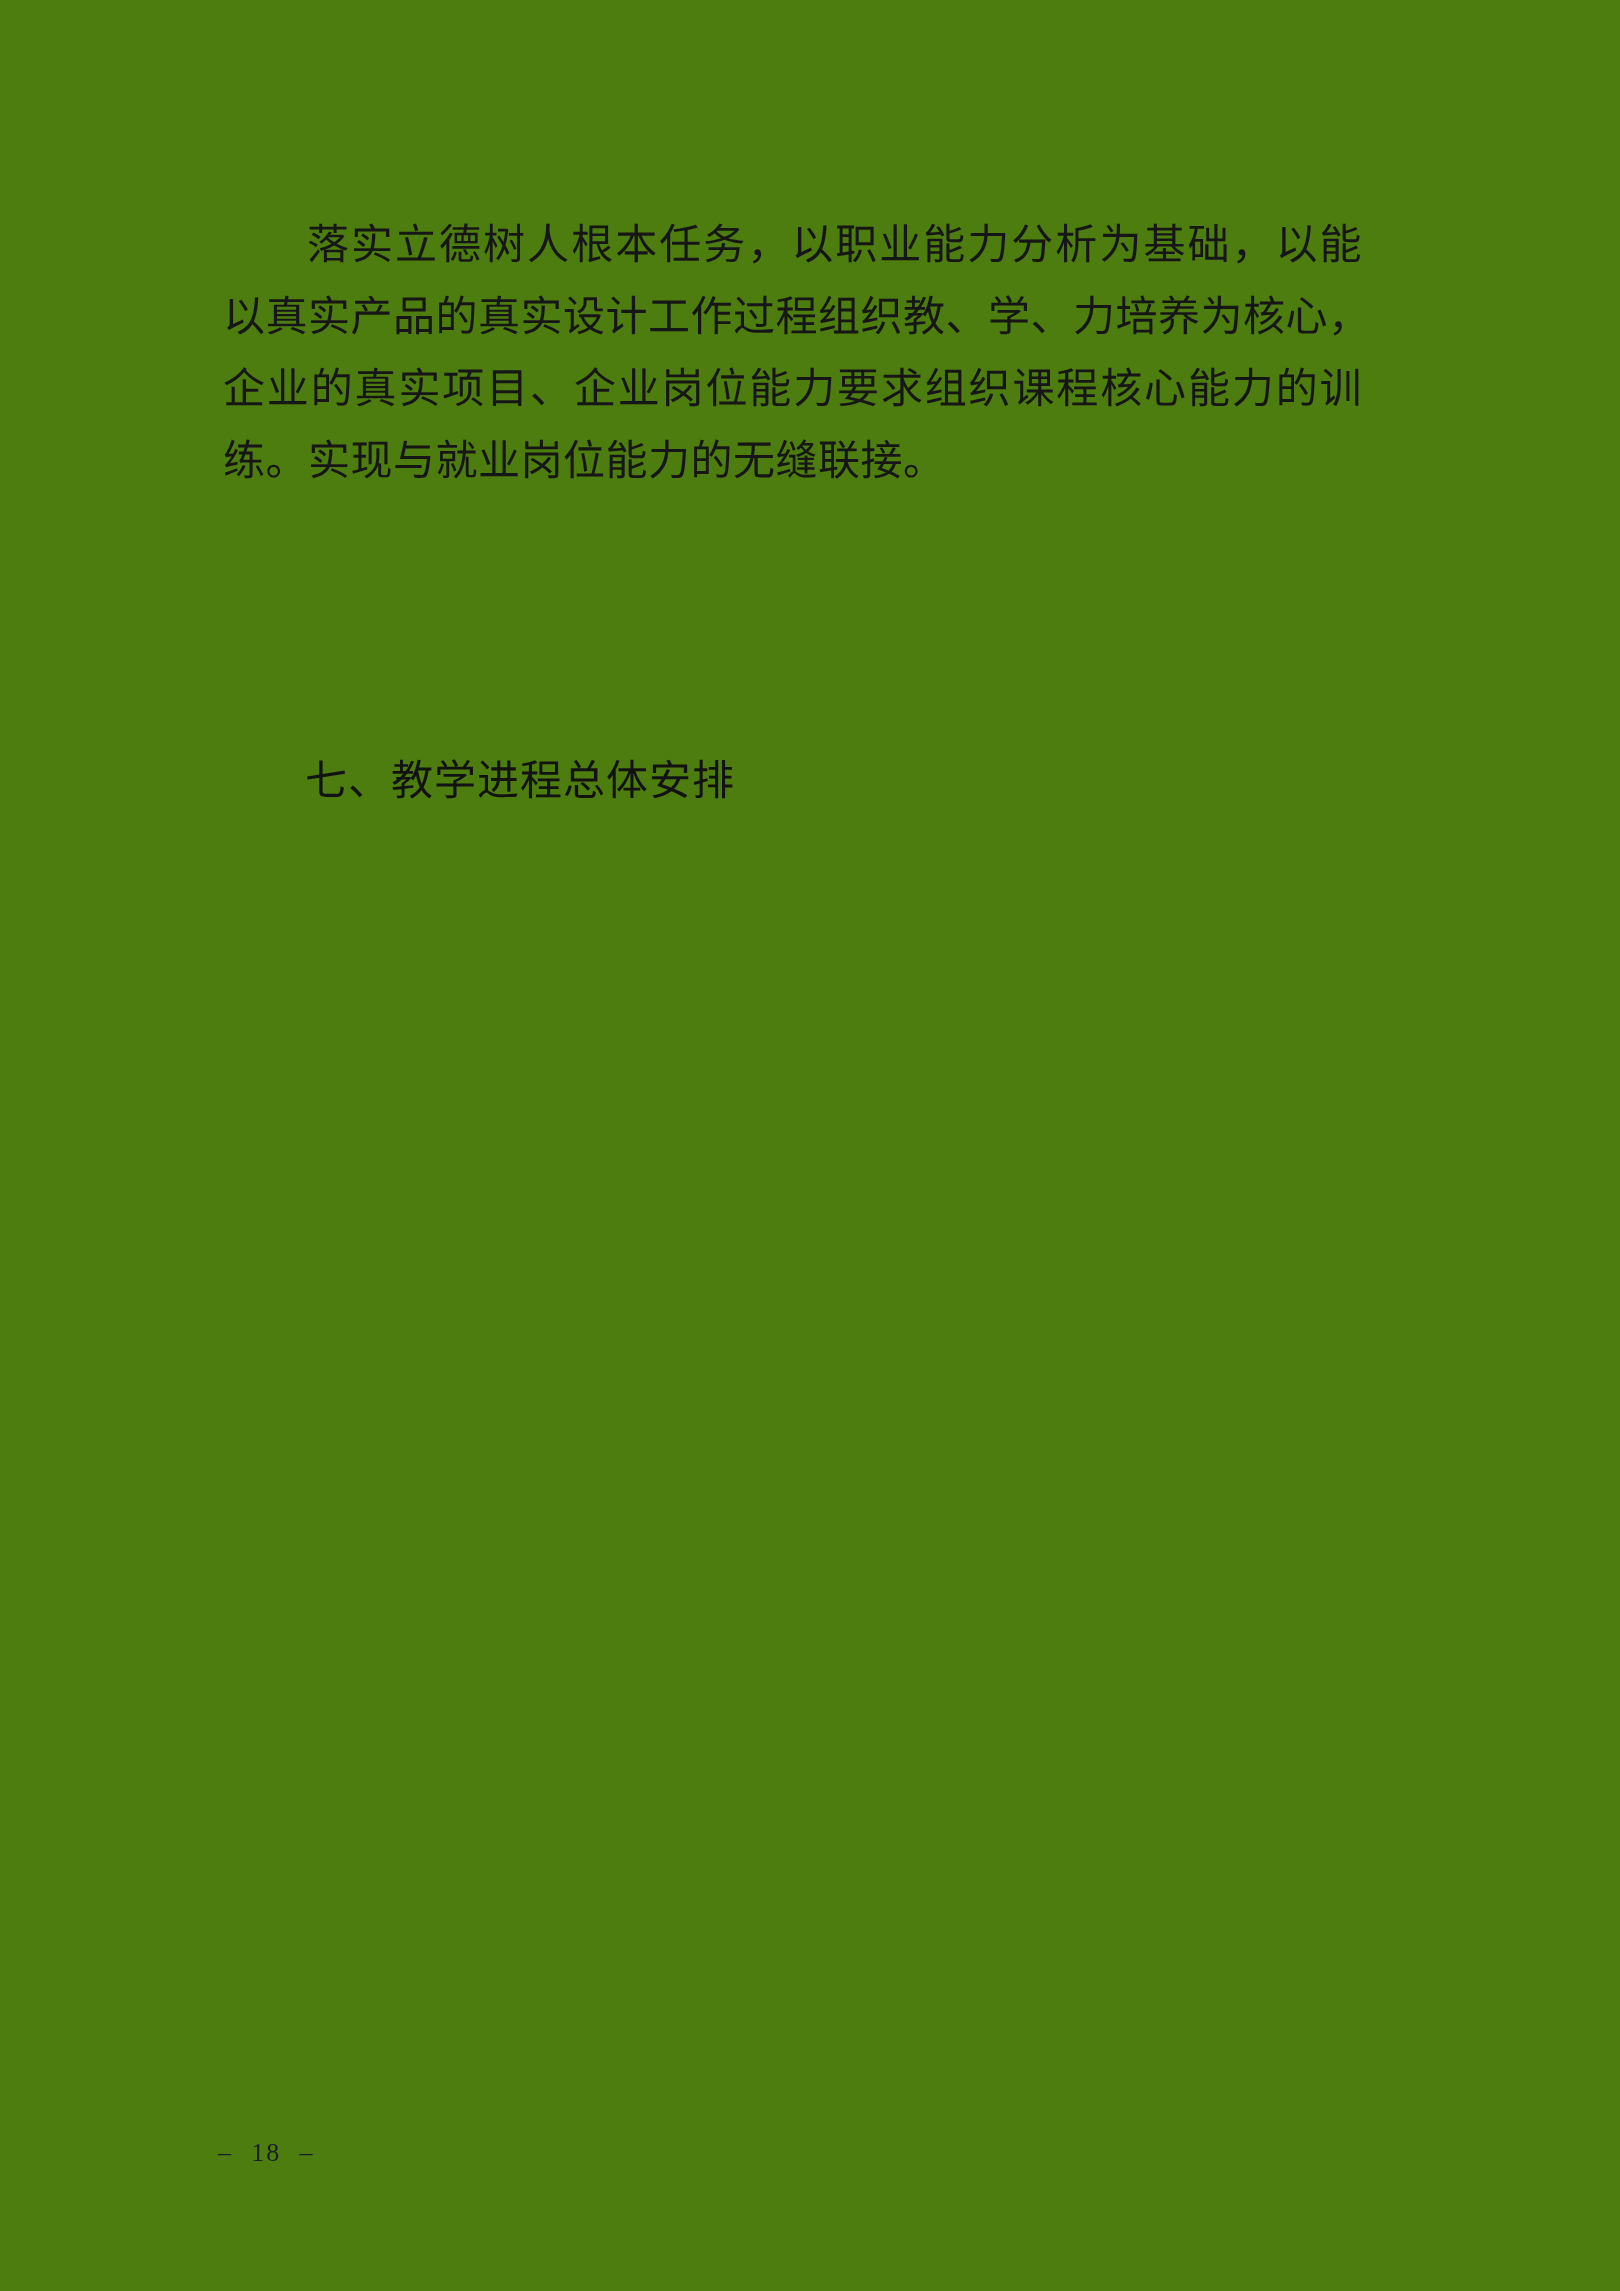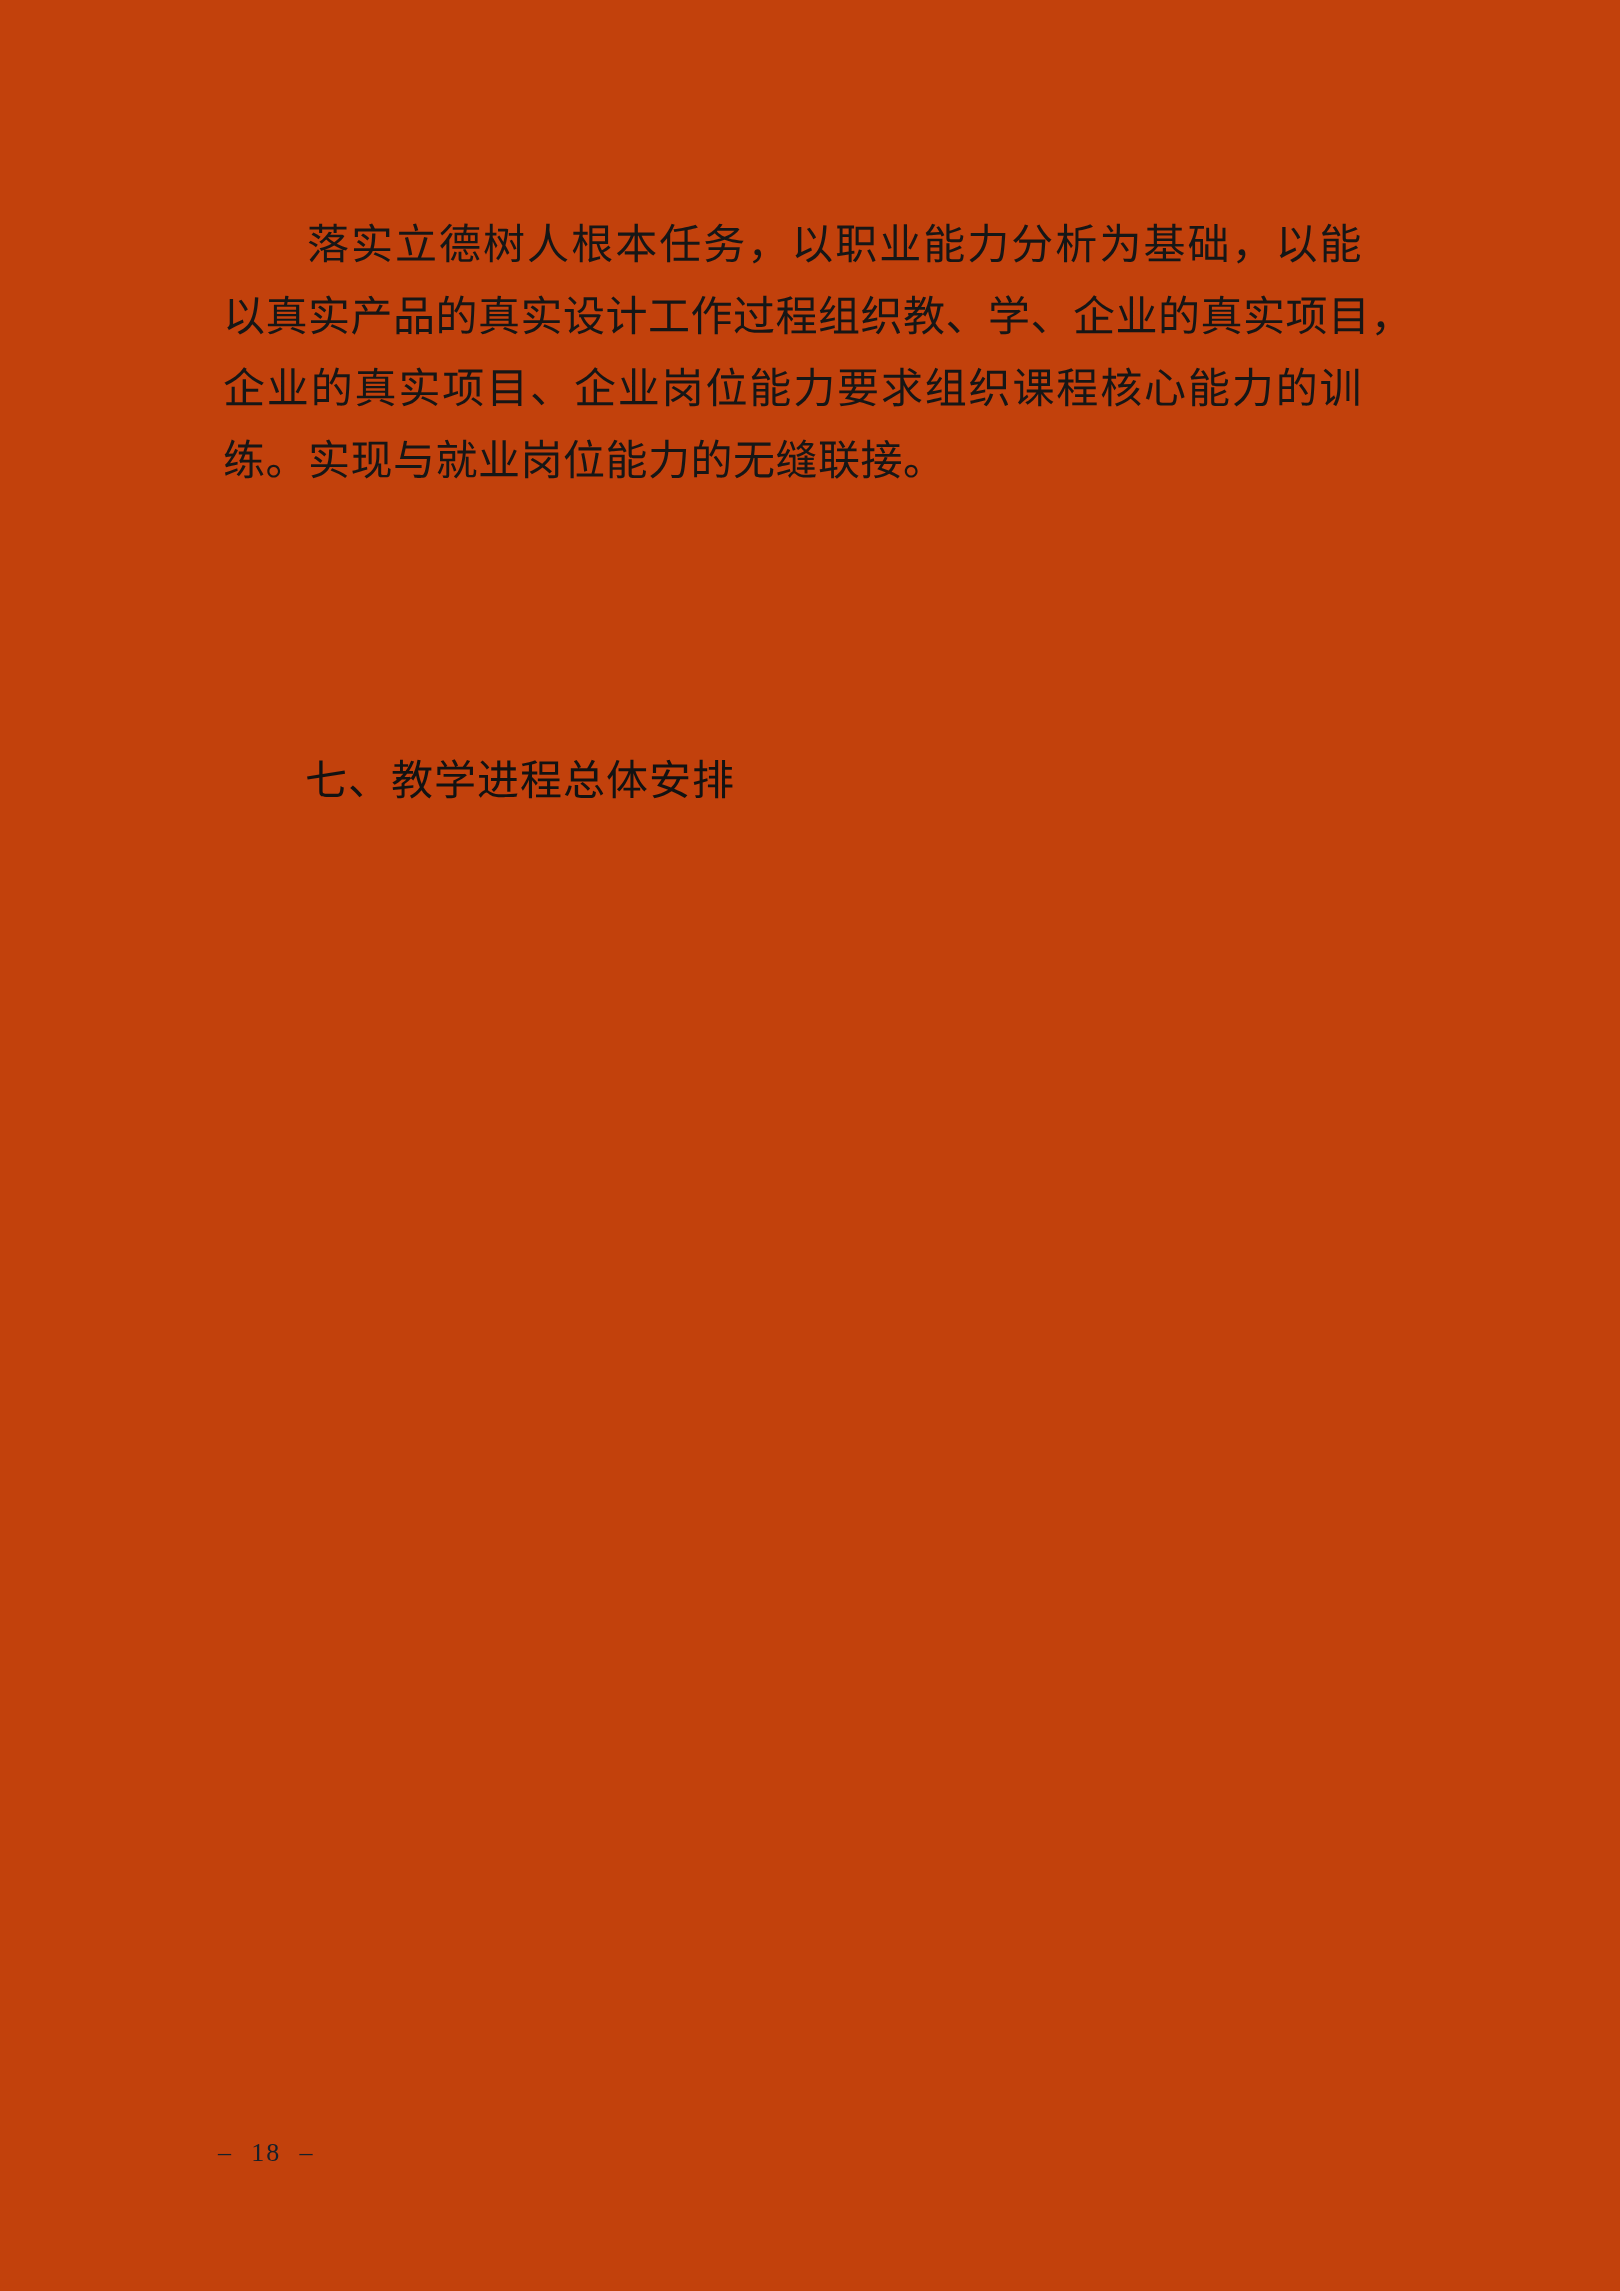--- a/index.html
+++ b/index.html
@@ -10,21 +10,21 @@
     background: #ffffff;
     font-family: "Liberation Serif", "DejaVu Serif", serif;
     color: #141414;
     overflow: hidden;
   }
 
   .page {
     position: relative;
     width: 1620px;
     height: 2292px;
-    background: #c2410c;
+    background: #4d7c0f;
   }
 
   
   .doc-text {
     position: absolute;
     left: 223px;
     top: 209px;
     width: 1139px;
     font-size: 42px;
     line-height: 72px;
@@ -75,21 +75,21 @@
     font-family: "Liberation Serif", "DejaVu Serif", serif;
   }
 </style>
 </head>
 <body>
 
 <div class="page">
 
   <div class="doc-text">
     <div class="line first">落实立德树人根本任务，以职业能力分析为基础，以能</div>
-    <div class="line">以真实产品的真实设计工作过程组织教、学、企业的真实项目，</div>
+    <div class="line">以真实产品的真实设计工作过程组织教、学、力培养为核心，</div>
     <div class="line">企业的真实项目、企业岗位能力要求组织课程核心能力的训</div>
     <div class="line last">练。实现与就业岗位能力的无缝联接。</div>
   </div>
 
   <div class="heading">七、教学进程总体安排</div>
 
   <div class="page-num">– 18 –</div>
 
 </div>
 

